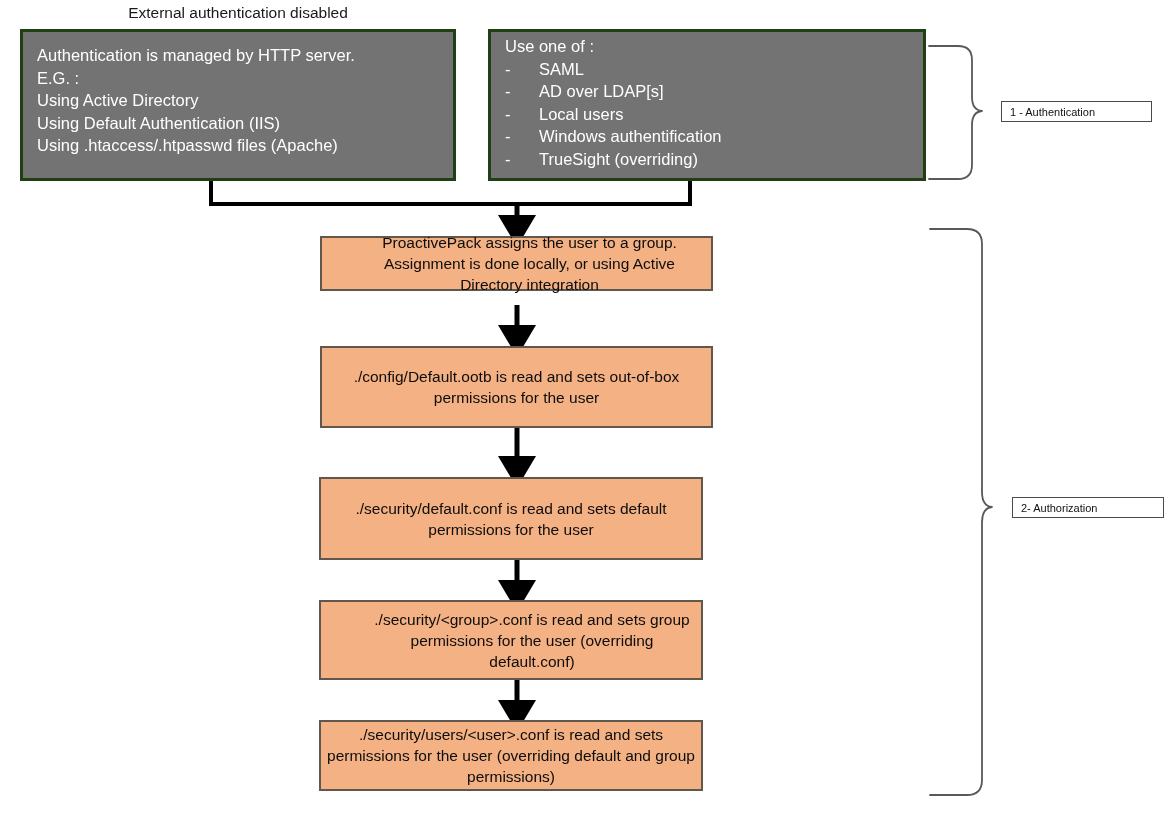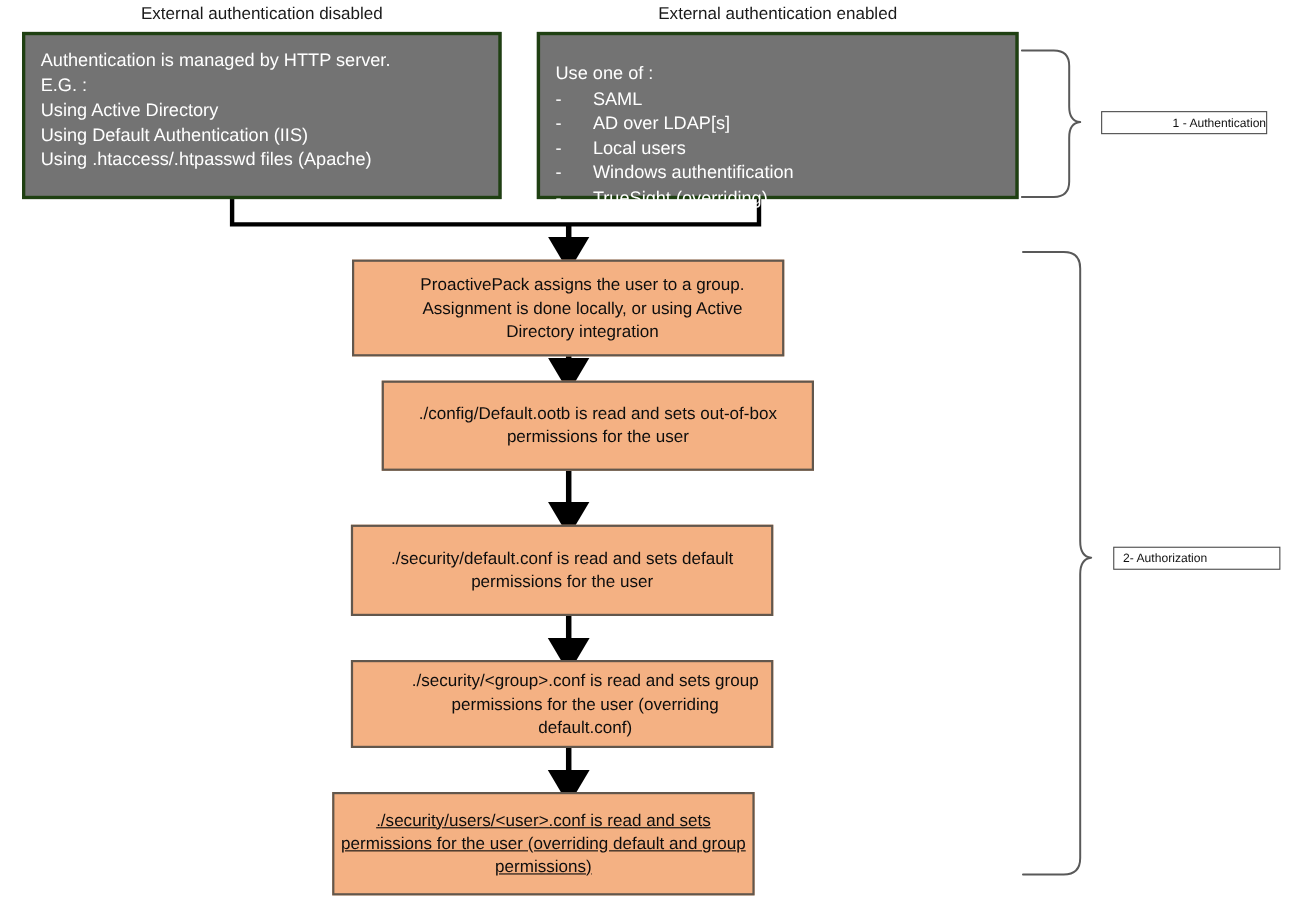--- a/index.html
+++ b/index.html
@@ -36,21 +36,21 @@
     background: #737373;
     border: 3px solid #1F4012;
     box-sizing: border-box;
     color: #ffffff;
     font-size: 16.5px;
     line-height: 22.5px;
   }
   .green-box .inner {
     padding: 12px 14px 10px 14px;
   }
-  .green-box.right .inner { padding-top: 24px; }
+  .green-box.right .inner { padding-top: 3px; }
   .gb-line { white-space: nowrap; }
   .bullet-row {
     display: flex;
     align-items: flex-start;
     white-space: nowrap;
   }
   .bullet-dash {
     width: 34px;
     flex: 0 0 34px;
   }
@@ -132,21 +132,20 @@
     </g>
 
     <g>
       <path d="M930,229 L967,229 Q982,229 982,244 L982,492 Q982,506 992,507
                Q982,508 982,522 L982,780 Q982,795 967,795 L930,795" stroke="#595959" stroke-width="1.8" fill="none" stroke-linecap="round" stroke-linejoin="round"></path>
     </g>
   </svg>
 
   <div class="col-heading" style="left:20px; top:4px; width:436px;">External authentication disabled</div>
 
-  <div class="col-heading" style="left:488px; top:4px; width:438px;">External authentication enabled</div>
 
   <div class="green-box left" style="left:20px; top:29px; width:436px; height:152px;">
     <div class="inner">
       <div class="gb-line">Authentication is managed by HTTP server.</div>
       <div class="gb-line">E.G. :</div>
       <div class="gb-line">Using Active Directory</div>
       <div class="gb-line">Using Default Authentication (IIS)</div>
       <div class="gb-line">Using .htaccess/.htpasswd files (Apache)</div>
     </div>
   </div>
@@ -171,27 +170,27 @@
         <span class="bullet-dash">-</span>
         <span>Windows authentification</span>
       </div>
       <div class="bullet-row">
         <span class="bullet-dash">-</span>
         <span>TrueSight (overriding)</span>
       </div>
     </div>
   </div>
 
-  <div class="orange-box" style="left:320px; top:236px; width:393px; height:88px;padding-left:32px;">ProactivePack assigns the user to a group. Assignment is done locally, or using Active Directory integration</div>
+  <div class="orange-box" style="left:320px; top:236px; width:393px; height:55px;padding-left:32px;">ProactivePack assigns the user to a group. Assignment is done locally, or using Active Directory integration</div>
 
-  <div class="orange-box" style="left:320px; top:346px; width:393px; height:82px;margin-left:27px;">./config/Default.ootb is read and sets out-of-box permissions for the user</div>
+  <div class="orange-box" style="left:320px; top:346px; width:393px; height:82px;">./config/Default.ootb is read and sets out-of-box permissions for the user</div>
 
   <div class="orange-box" style="left:319px; top:477px; width:384px; height:83px;">./security/default.conf is read and sets default permissions for the user</div>
 
   <div class="orange-box" style="left:319px; top:600px; width:384px; height:80px;padding-left:48px;">./security/&lt;group&gt;.conf is read and sets group permissions for the user (overriding default.conf)</div>
 
-  <div class="orange-box" style="left:302px; top:720px; width:384px; height:94px;text-decoration:underline;">./security/users/&lt;user&gt;.conf is read and sets permissions for the user (overriding default and group permissions)</div>
+  <div class="orange-box" style="left:319px; top:720px; width:384px; height:71px;">./security/users/&lt;user&gt;.conf is read and sets permissions for the user (overriding default and group permissions)</div>
 
-  <div class="phase-box" style="left:1001px; top:101px; width:151px; height:21px;text-align:right;">1 - Authentication</div>
+  <div class="phase-box" style="left:1001px; top:101px; width:151px; height:21px;">1 - Authentication</div>
 
   <div class="phase-box" style="left:1012px; top:497px; width:152px; height:21px;">2- Authorization</div>
 
 </div>
 
 </body></html>

